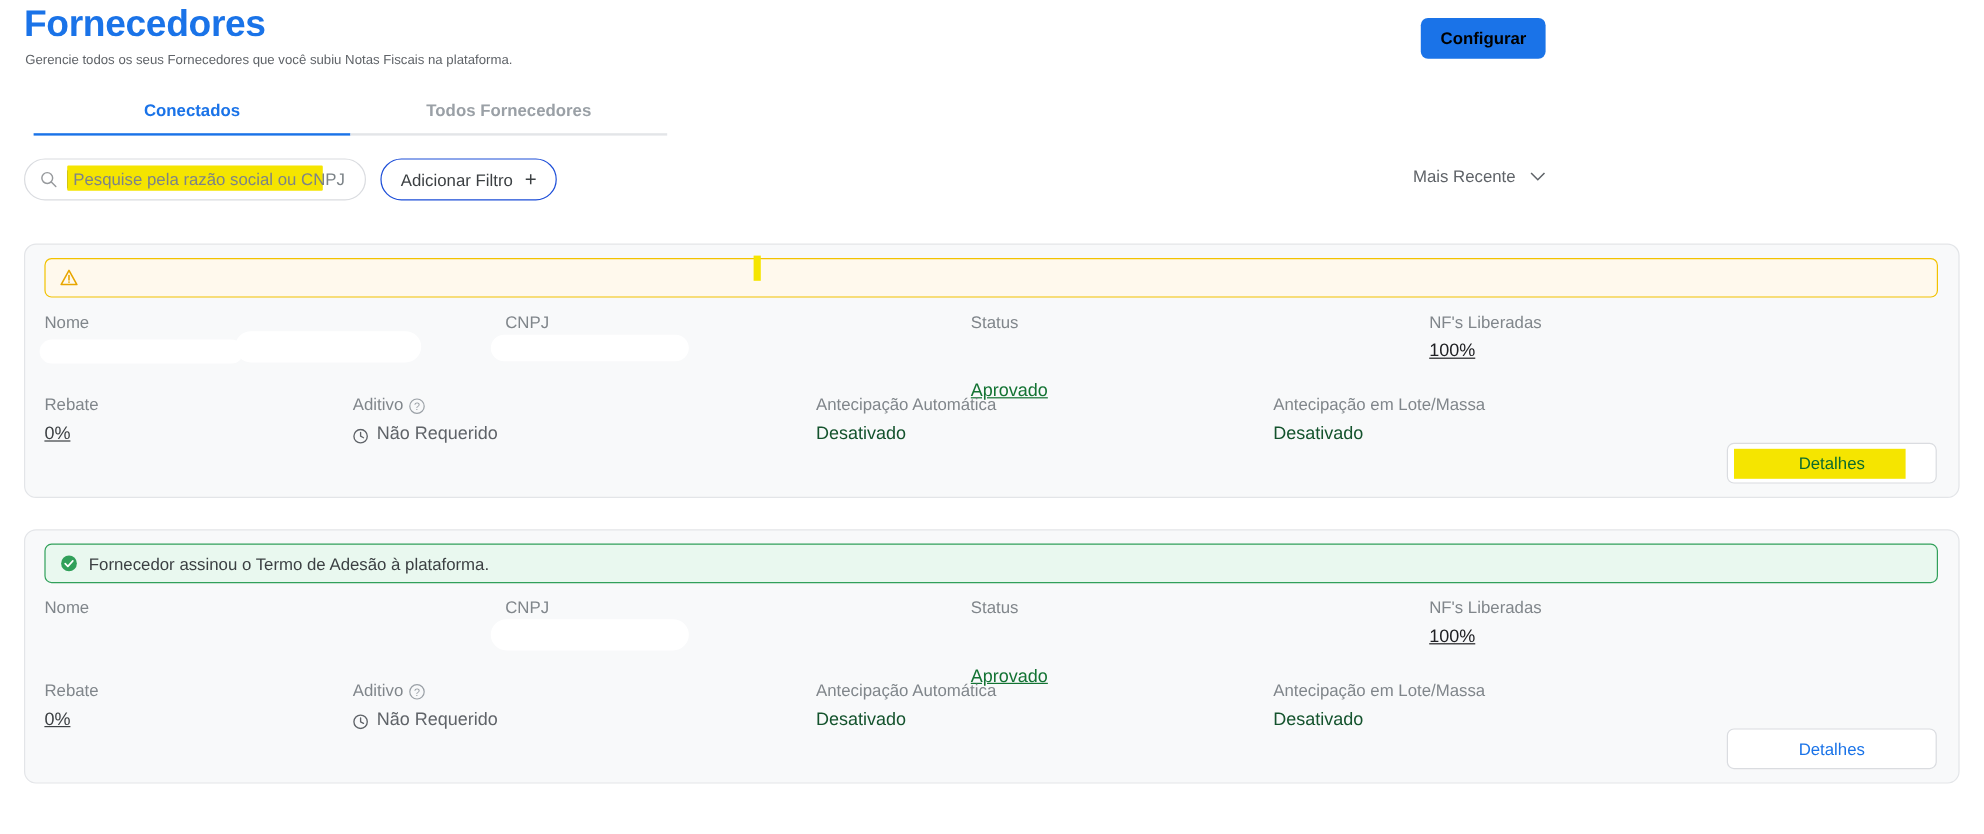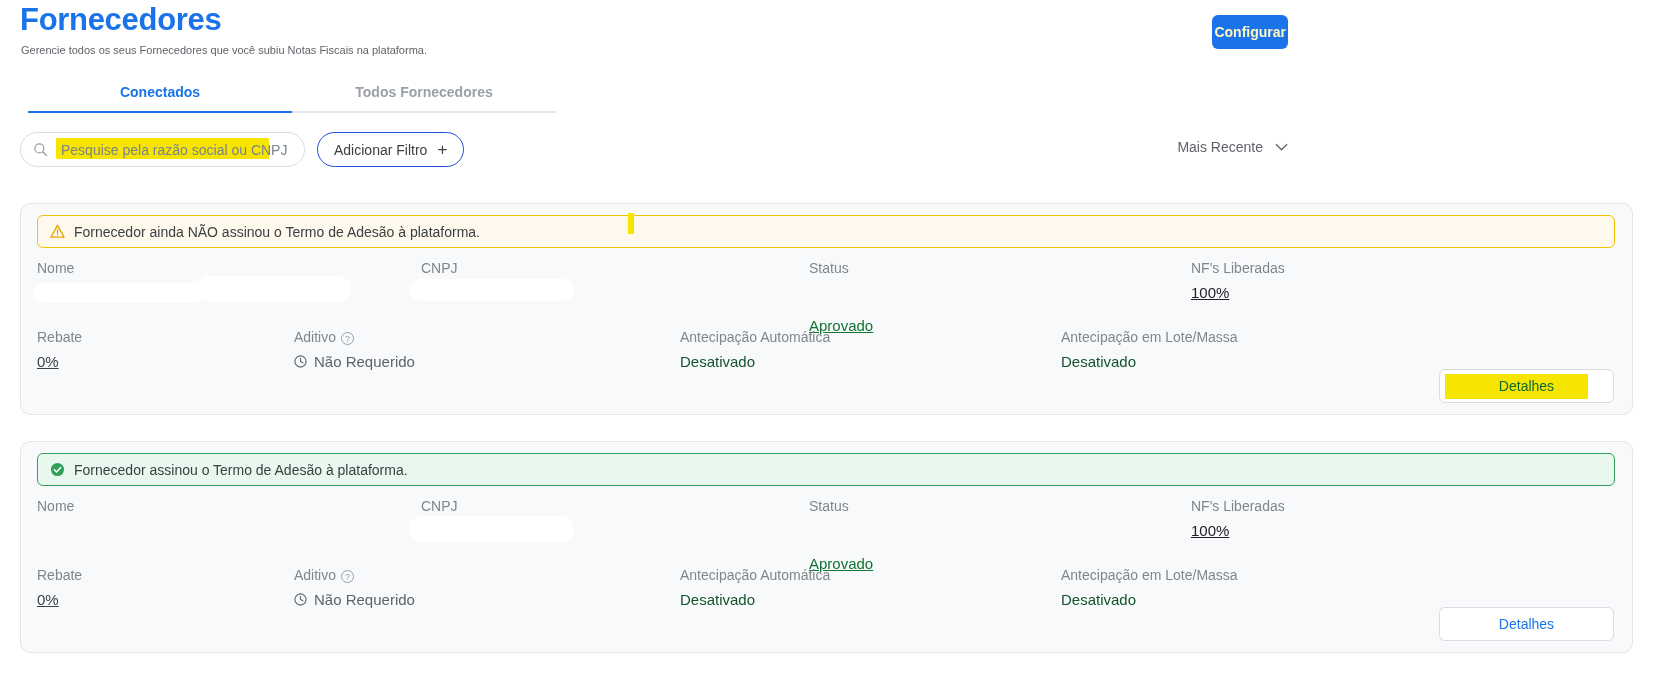--- a/index.html
+++ b/index.html
@@ -17,24 +17,24 @@
     position: absolute; left: 20px; top: 2px;
     font-size: 31px; font-weight: bold; color: #1a73e8;
     letter-spacing: -0.3px;
   }
   .page-subtitle {
     position: absolute; left: 21px; top: 44px;
     font-size: 11px; color: #5f6368;
   }
   .configure-btn {
     position: absolute; right: 20px; top: 15px;
-    background: #1a73e8; color: #fef9c3;
+    background: #1a73e8; color: #000000;
     border: none; border-radius: 6px;
     font-size: 14px; font-weight: bold;
-    padding: 9px 2px; cursor: pointer;
+    padding: 9px 16px; cursor: pointer;
     font-family: "Liberation Sans", sans-serif;
   }
 
   
   .tabs {
     position: absolute; left: 28px; top: 80px;
     width: 528px; height: 33px;
     display: flex;
   }
   .tab {
@@ -105,21 +105,21 @@
     position: absolute; left: 607px; top: 9px;
     width: 6px; height: 21px; background: #f5e500;
   }
   .cell { position: absolute; }
   .lbl { font-size: 14px; color: #80868b; white-space: nowrap; }
   .val { font-size: 15px; margin-top: 8px; white-space: nowrap; }
   .val.green { color: #137333; text-decoration: underline; margin-top: 41px; }
   .val.dark  { color: #202124; text-decoration: underline; }
   .val.red   { color: #14532d; }
   .val.link  { color: #3c4043; text-decoration: underline; }
-  .val.muted { color: #5f6368; display: flex; align-items: center; gap: 7px; }
+  .val.muted { color: #5f6368; display: flex; align-items: flex-end; gap: 7px; }
 
   .redact {
     position: absolute; background: #ffffff; border-radius: 14px;
   }
 
   .qmark {
     display: inline-block; width: 13px; height: 13px;
     border: 1px solid #9aa0a6; border-radius: 50%;
     font-size: 9px; line-height: 12px; text-align: center;
     color: #9aa0a6; vertical-align: middle; margin-left: 5px;
@@ -181,21 +181,20 @@
     </svg>
   </div>
 
   <div class="card" id="card-0">
     <div class="banner warn">
       <svg class="banner-icon" viewBox="0 0 16 16">
         <path d="M8 1.4 L15 14 L1 14 Z" fill="none" stroke="#e8a600" stroke-width="1.4" stroke-linejoin="round"></path>
         <line x1="8" y1="6" x2="8" y2="10" stroke="#e8a600" stroke-width="1.4" stroke-linecap="round"></line>
         <circle cx="8" cy="11.8" r="0.75" fill="#e8a600"></circle>
       </svg>
-      <span>Fornecedor ainda NÃO assinou o Termo de Adesão à plataforma.</span>
     </div>
     <div class="banner-mark"></div>
 
     <div class="cell" style="left:16px; top:56px;">
       <div class="lbl">Nome</div>
       <div class="val"></div>
     </div>
     <div class="redact" style="left:12px; top:79px; width:170px; height:20px;"></div>
     <div class="redact" style="left:175px; top:72px; width:155px; height:26px;"></div>
 

